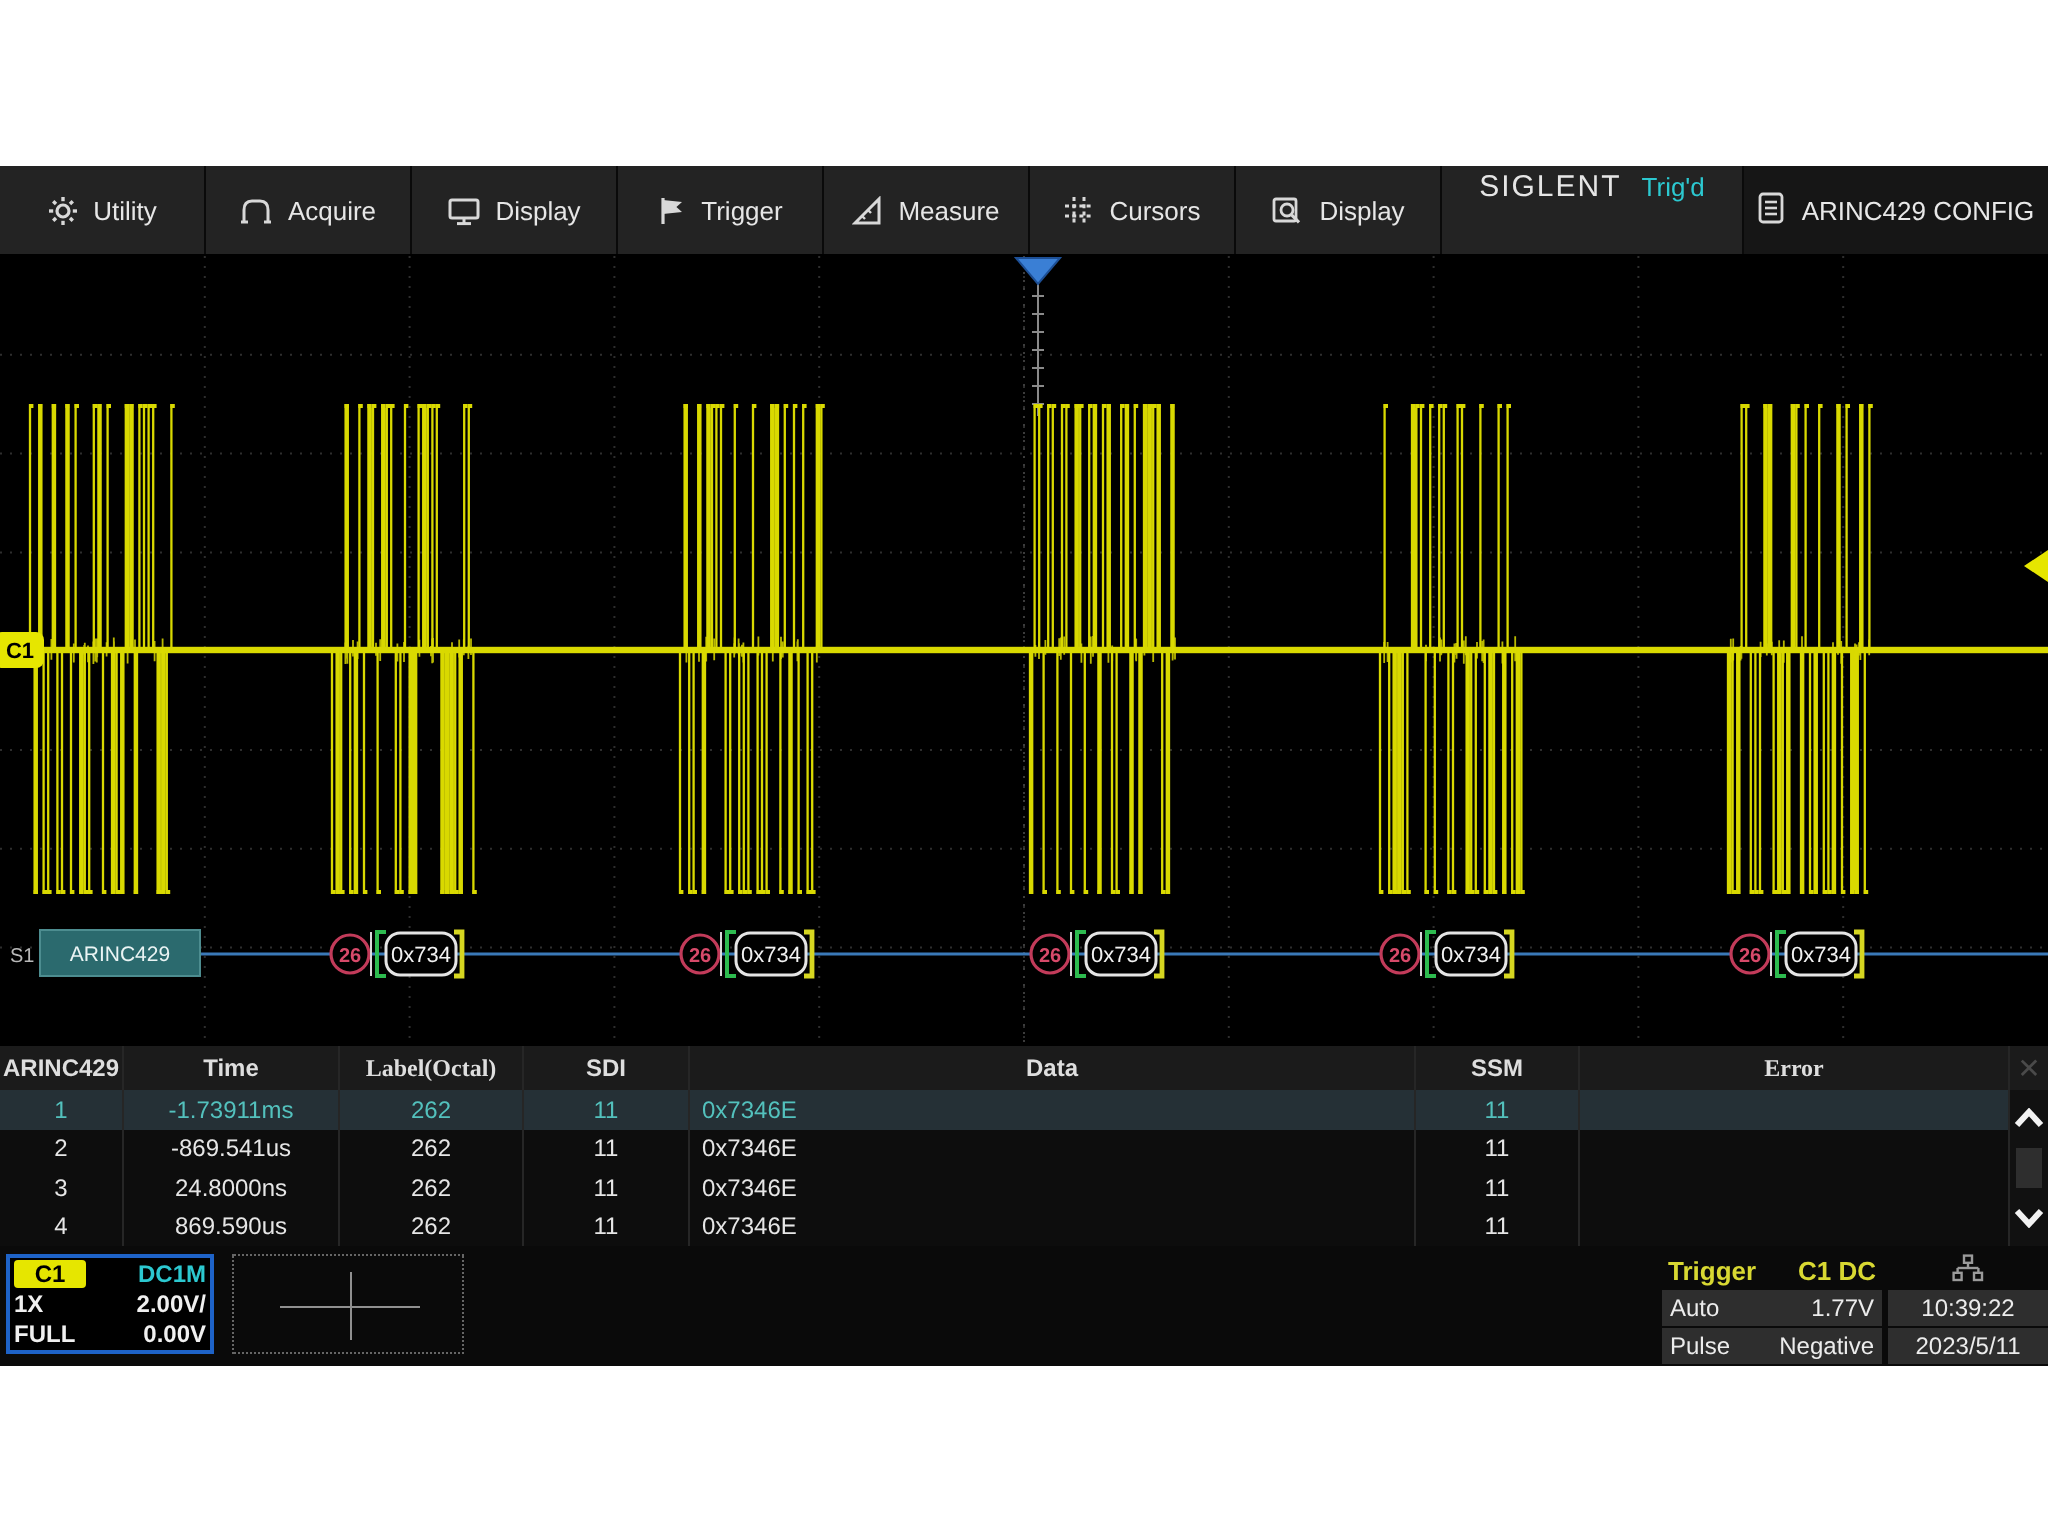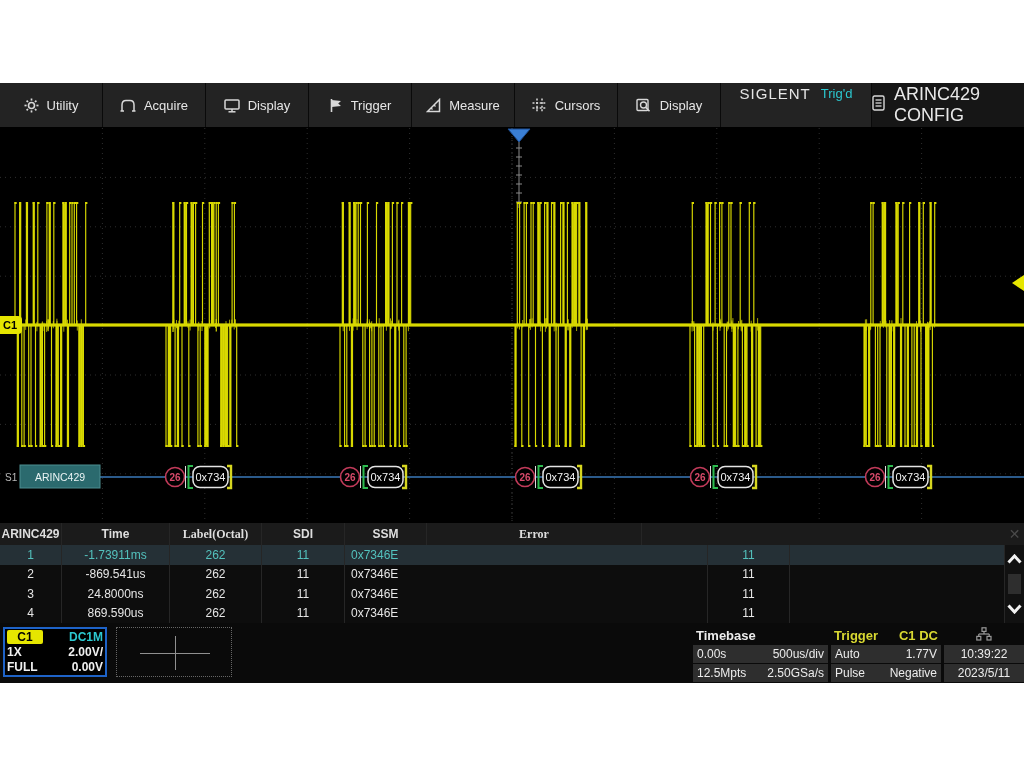--- a/index.html
+++ b/index.html
@@ -13,21 +13,21 @@
   .menu-item{flex:1;display:flex;align-items:center;justify-content:center;gap:8px;
              color:#e6e6e6;font-size:13px;border-right:1px solid #0a0a0a;background:#232323;cursor:default;}
   .menu-item .mi{display:flex;align-items:center;}
   .brand-block{width:150px;display:flex;flex-direction:column;border-right:1px solid #0a0a0a;}
   .brand-row{height:21px;display:flex;align-items:center;justify-content:center;gap:10px;}
   .brand{color:#e5e5e5;font-weight:normal;font-size:15px;letter-spacing:1px;}
   .trigd{color:#2cc8d0;font-size:13px;}
   .freq-box{height:23px;background:#0b0b0b;display:flex;align-items:center;justify-content:center;
             color:#d8d832;font-size:13px;font-weight:bold;}
   .config-block{width:152px;background:#161616;display:flex;align-items:center;justify-content:center;
-                gap:9px;color:#e8e8e8;font-size:18px;}
+                gap:9px;color:#e8e8e8;font-size:13px;}
 
   
   .wavewrap{position:absolute;left:0;top:45px;width:1024px;height:395px;background:#000;}
 
   
   .dtable{position:absolute;left:0;top:440px;width:1024px;height:100px;background:#0d0d0d;font-size:12px;color:#e6e6e6;}
   .trow{position:absolute;left:0;width:1005px;display:flex;}
   .tcell{box-sizing:border-box;border-right:1px solid #262626;display:flex;align-items:center;
          justify-content:center;overflow:hidden;white-space:nowrap;}
   .tcell.left{justify-content:flex-start;padding-left:6px;}
@@ -467,20 +467,21 @@
           </g>
         </svg>
   </div>
 
   <div class="dtable">
     <div class="trow thead" id="thead-row">
           <div class="tcell" style="width: 62px;">ARINC429</div>
           <div class="tcell" style="width: 108px;">Time</div>
           <div class="tcell" style="width: 92px; font-family: Liberation Serif, serif;">Label(Octal)</div>
           <div class="tcell" style="width: 83px;">SDI</div>
+          <div class="tcell" style="width: 363px;">Data</div>
           <div class="tcell" style="width: 82px;">SSM</div>
           <div class="tcell" style="width: 215px; font-family: Liberation Serif, serif;">Error</div>
         </div>
     <div id="tbody">
           <div class="trow tdata selected" style="top: 22px;">
             <div class="tcell" style="width: 62px;">1</div>
             <div class="tcell" style="width: 108px;">-1.73911ms</div>
             <div class="tcell" style="width: 92px;">262</div>
             <div class="tcell" style="width: 83px;">11</div>
             <div class="tcell left" style="width: 363px;">0x7346E</div>
@@ -544,34 +545,20 @@
       <div class="chrow">
         <span>FULL</span>
         <span>0.00V</span>
       </div>
     </div>
     <div class="ghostbox">
       <div class="gh"></div>
       <div class="gv"></div>
     </div>
 
-    <div class="infobox tb">
-      <div class="ib-head">
-            <span>Timebase</span>
-            <span></span>
-          </div>
-      <div class="ib-row">
-        <span>0.00s</span>
-        <span>500us/div</span>
-      </div>
-      <div class="ib-row">
-        <span>12.5Mpts</span>
-        <span>2.50GSa/s</span>
-      </div>
-    </div>
 
     <div class="infobox trg">
       <div class="ib-head">
         <span>Trigger</span>
         <span>C1 DC</span>
       </div>
       <div class="ib-row">
         <span>Auto</span>
         <span>1.77V</span>
       </div>

